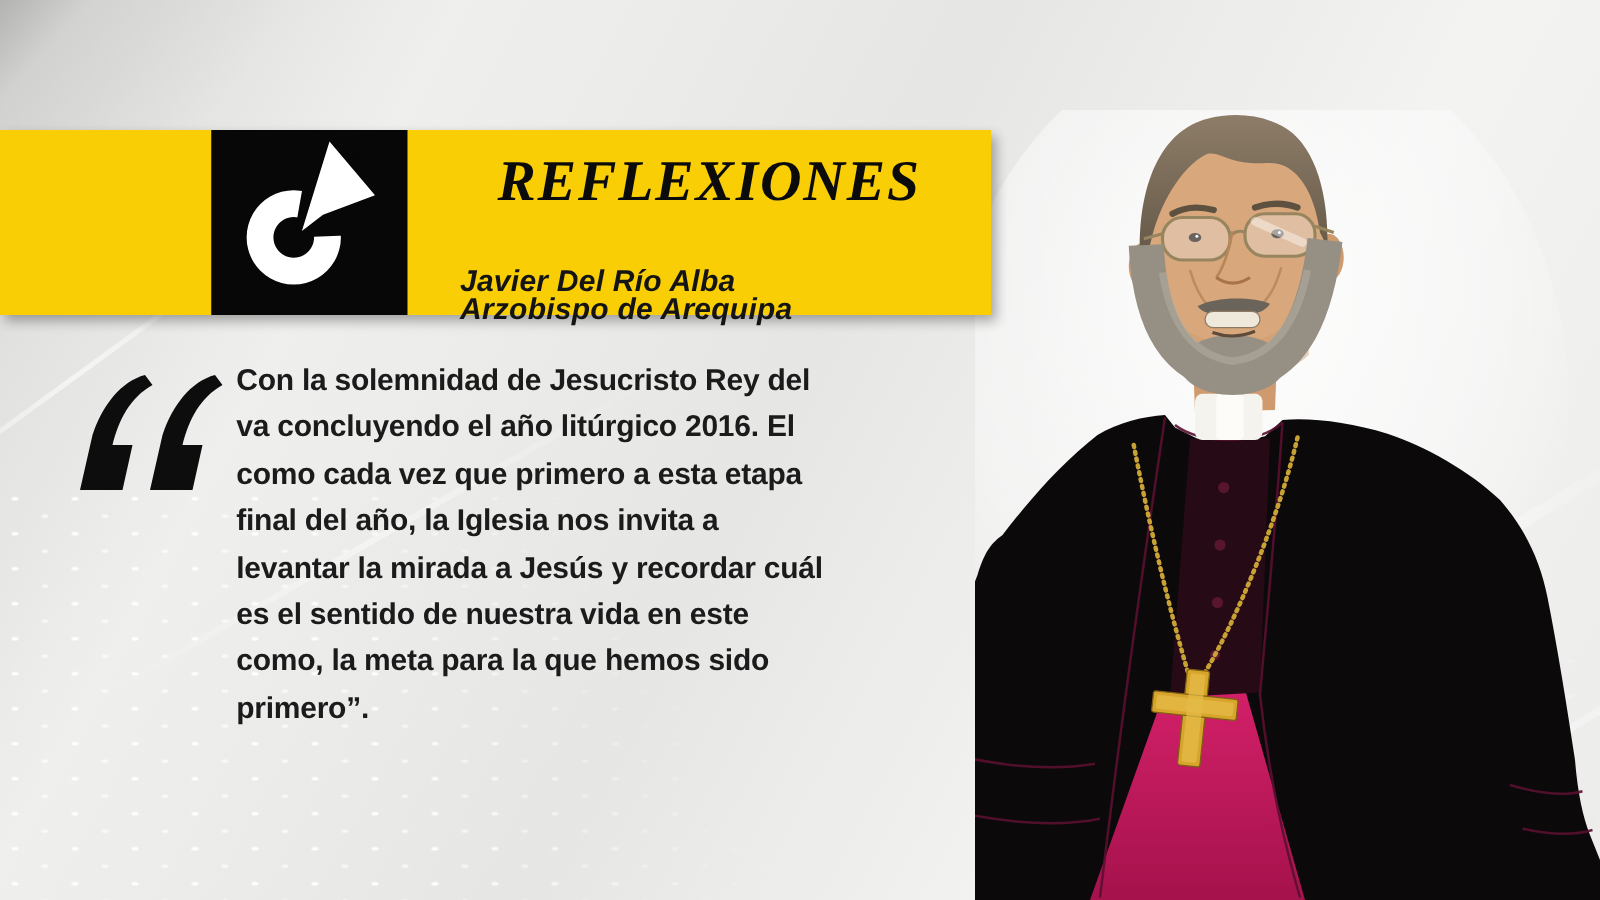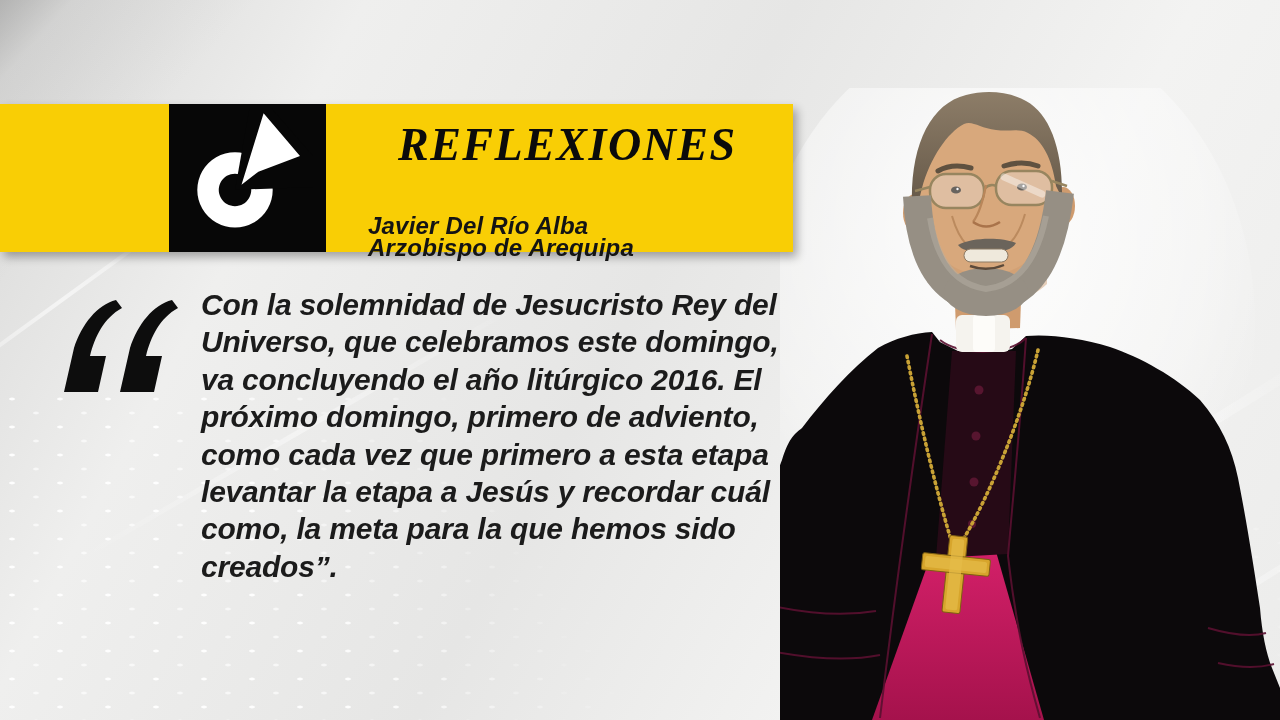--- a/index.html
+++ b/index.html
@@ -42,22 +42,22 @@
   .banner-title{position:absolute;left:366px;top:14px;
     font-family:"Liberation Serif",serif;font-style:italic;font-weight:700;
     font-size:46px;letter-spacing:1.5px;color:#0b0b0b;white-space:nowrap;margin-left:32px;}
   .banner-sub{position:absolute;left:368px;font-style:italic;font-weight:600;
     font-size:24px;color:#141414;white-space:nowrap;letter-spacing:.2px;margin-top:36px;}
   .sub1{top:72px;} .sub2{top:94px;}
 
   
   .quote-mark{position:absolute;left:64px;top:300px;z-index:2;}
   .quote-text{position:absolute;left:189px;top:286px;z-index:2;
-    font-style:italic;font-weight:600;font-size:30px;line-height:37.4px;
-    color:#1b1b1b;letter-spacing:-.2px;margin-left:12px;}
+    font-weight:600;font-size:24px;line-height:37.4px;
+    color:#1b1b1b;letter-spacing:-.2px;}
   .quote-text div{white-space:nowrap;}
 </style>
 </head>
 <body>
 
 <div id="page">
 
   <div class="corner-shade"></div>
   <div class="streak s1"></div>
   <div class="streak s2"></div>
@@ -193,22 +193,22 @@
     <div class="banner-sub sub2">Arzobispo de Arequipa</div>
   </div>
 
   <svg class="quote-mark" width="118" height="94" viewBox="0 0 118 94" aria-hidden="true">
     <path d="M52,0 C33,5 18,24 10,48 L0,92 L34,92 L42,56 L26,56 C31,36 40,18 58,8 Z" fill="#0d0d0d"></path>
     <path d="M108,0 C89,5 74,24 66,48 L56,92 L90,92 L98,56 L82,56 C87,36 96,18 114,8 Z" fill="#0d0d0d"></path>
   </svg>
 
   <div class="quote-text">
     <div>Con la solemnidad de Jesucristo Rey del</div>
-    <div>Universo, que celebramos este domingo,</div>
     <div>va concluyendo el año litúrgico 2016. El</div>
-    <div>próximo domingo, primero de adviento,</div>
     <div>como cada vez que primero a esta etapa</div>
-    <div>levantar la etapa a Jesús y recordar cuál</div>
+    <div>final del año, la Iglesia nos invita a</div>
+    <div>levantar la mirada a Jesús y recordar cuál</div>
+    <div>es el sentido de nuestra vida en este</div>
     <div>como, la meta para la que hemos sido</div>
-    <div>creados”.</div>
+    <div>primero”.</div>
   </div>
 
 </div>
 
 </body></html>

